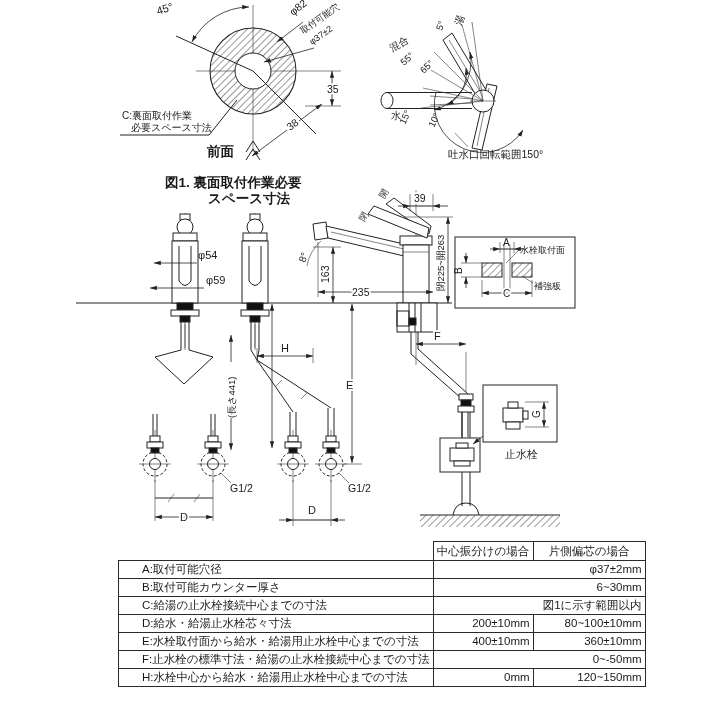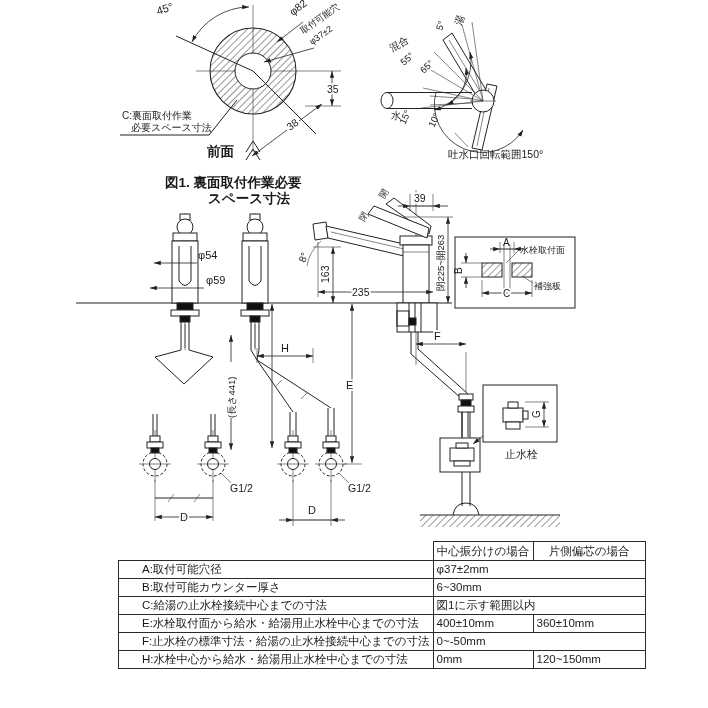--- a/index.html
+++ b/index.html
@@ -15,21 +15,21 @@
   .dimE{stroke:#222;stroke-width:0.8;fill:none;marker-end:url(#arr);}
   .halo{paint-order:stroke;stroke:#fff;stroke-width:3.5px;}
   .cap{font-weight:bold;font-size:13.5px;}
   
   .spec-table{position:absolute;left:118px;top:541px;border-collapse:collapse;
               font-size:11.5px;line-height:1.05;table-layout:fixed;}
   .spec-table td{border:1px solid #2a2a2a;height:17px;padding:0 3px;
                  white-space:nowrap;overflow:hidden;}
   .spec-table td.blank{border:none;}
   .spec-table td.lbl{text-align:left;padding-left:23px;}
-  .spec-table td.val{text-align:left;}
+  .spec-table td.val{text-align:right;}
   .spec-table tr.hdr td{height:18px;text-align:center;}
 </style>
 </head>
 <body>
 
 <div class="canvas">
 
 <svg width="708" height="540" viewBox="0 0 708 540">
   <defs>
     <pattern id="h45" width="5" height="5" patternUnits="userSpaceOnUse" patternTransform="rotate(45)">
@@ -373,20 +373,25 @@
   </tr>
   <tr>
     <td class="lbl">B:取付可能カウンター厚さ</td>
     <td class="val" colspan="2">6~30mm</td>
   </tr>
   <tr>
     <td class="lbl">C:給湯の止水栓接続中心までの寸法</td>
     <td class="val" colspan="2">図1に示す範囲以内</td>
   </tr>
   <tr>
+    <td class="lbl">D:給水・給湯止水栓芯々寸法</td>
+    <td class="val">200±10mm</td>
+    <td class="val">80~100±10mm</td>
+  </tr>
+  <tr>
     <td class="lbl">E:水栓取付面から給水・給湯用止水栓中心までの寸法</td>
     <td class="val">400±10mm</td>
     <td class="val">360±10mm</td>
   </tr>
   <tr>
     <td class="lbl">F:止水栓の標準寸法・給湯の止水栓接続中心までの寸法</td>
     <td class="val" colspan="2">0~-50mm</td>
   </tr>
   <tr>
     <td class="lbl">H:水栓中心から給水・給湯用止水栓中心までの寸法</td>

